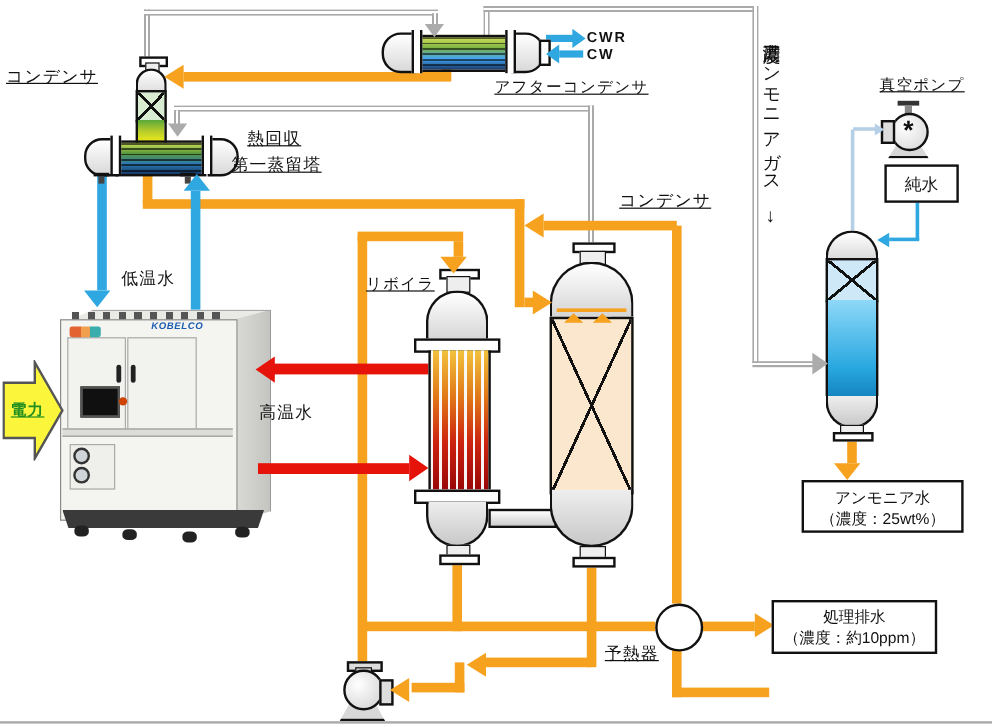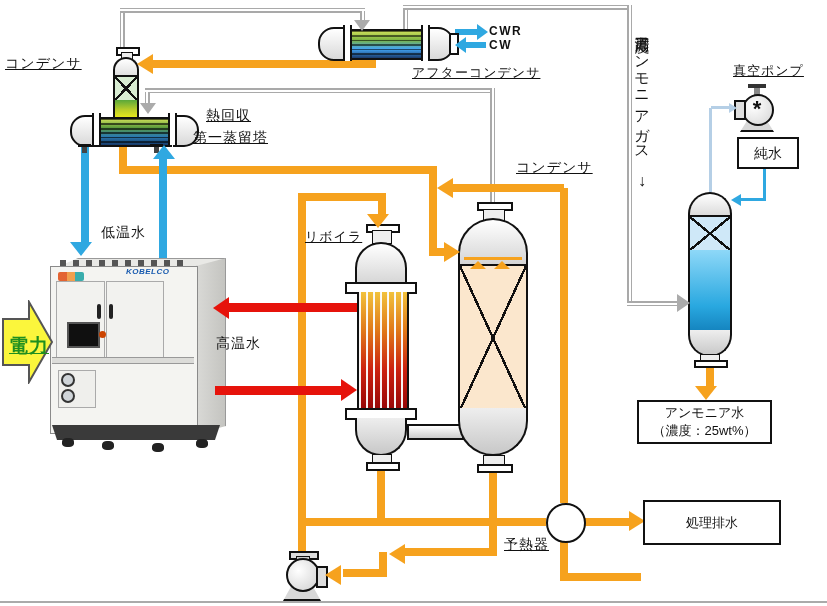--- a/index.html
+++ b/index.html
@@ -206,42 +206,43 @@
   <div class="gauge" style="left:61px;top:389px;"></div>
   <div class="abs" style="left:52px;top:425px;width:168px;height:15px;background:#3a3a3a;clip-path:polygon(0 0,100% 0,97% 100%,3% 100%);z-index:2;"></div>
   <div class="abs" style="left:62px;top:438px;width:12px;height:9px;border-radius:40%;background:#222;z-index:2;"></div>
   <div class="abs" style="left:102px;top:441px;width:12px;height:9px;border-radius:40%;background:#222;z-index:2;"></div>
   <div class="abs" style="left:152px;top:443px;width:12px;height:9px;border-radius:40%;background:#222;z-index:2;"></div>
   <div class="abs" style="left:196px;top:439px;width:12px;height:9px;border-radius:40%;background:#222;z-index:2;"></div>
 
   <svg class="abs" style="left:2px;top:300px;z-index:3;" width="52" height="84" viewBox="0 0 52 84">
     <polygon points="1,19 27,19 27,2 50,42 27,82 27,65 1,65" style="fill:var(--power-arrow-yellow);stroke:#555;stroke-width:2;"></polygon>
   </svg>
-  <div class="lbl" style="left:9px;top:333px;font-size:19px;font-weight:bold;color:var(--power-text-green);text-decoration:underline;">電力</div>
+  <div class="lbl" style="left:9px;top:333px;font-size:13px;font-weight:bold;color:var(--power-text-green);text-decoration:underline;">電力</div>
 
   <div class="lbl und" style="left:5px;top:55px;">コンデンサ</div>
   <div class="lbl und" style="left:206px;top:107px;">熱回収</div>
   <div class="lbl und" style="left:193px;top:129px;">第一蒸留塔</div>
   <div class="lbl und" style="left:412px;top:64px;font-size:13px;">アフターコンデンサ</div>
   <div class="lbl und" style="left:516px;top:159px;">コンデンサ</div>
   <div class="lbl und" style="left:305px;top:228px;font-size:13px;text-decoration:underline;">リボイラ</div>
   <div class="lbl und" style="left:504px;top:536px;">予熱器</div>
   <div class="lbl und" style="left:733px;top:62px;font-size:13px;">真空ポンプ</div>
   <div class="lbl" style="left:489px;top:24px;font-size:12px;font-weight:bold;letter-spacing:1.5px;">CWR</div>
   <div class="lbl" style="left:489px;top:38px;font-size:12px;font-weight:bold;letter-spacing:1.5px;">CW</div>
   <div class="lbl" style="left:101px;top:224px;">低温水</div>
   <div class="lbl" style="left:216px;top:335px;">高温水</div>
   <div class="lbl" style="left:632px;top:24px;writing-mode:vertical-rl;height:152px;font-size:15px;letter-spacing:1px;">高濃度アンモニアガス</div>
   <div class="lbl" style="left:638px;top:172px;font-size:16px;">↓</div>
 
   <div class="obox" style="left:737px;top:137px;width:58px;height:28px;font-size:14px;">
     <span>純水</span>
   </div>
-  <div class="obox" style="left:637px;top:400px;width:131px;height:40px;">
+  <div class="obox" style="left:668px;top:400px;width:131px;height:40px;justify-content:flex-end;">
     <span>アンモニア水</span>
     <span>（濃度：25wt%）</span>
   </div>
   <div class="obox" style="left:643px;top:500px;width:134px;height:41px;">
     <span>処理排水</span>
+    <span>（濃度：約10ppm）</span>
   </div>
 
   <div class="abs" style="left:0px;top:601px;width:827px;height:2px;background:#aaa;z-index:1;"></div>
 </div>
 
 </body></html>

